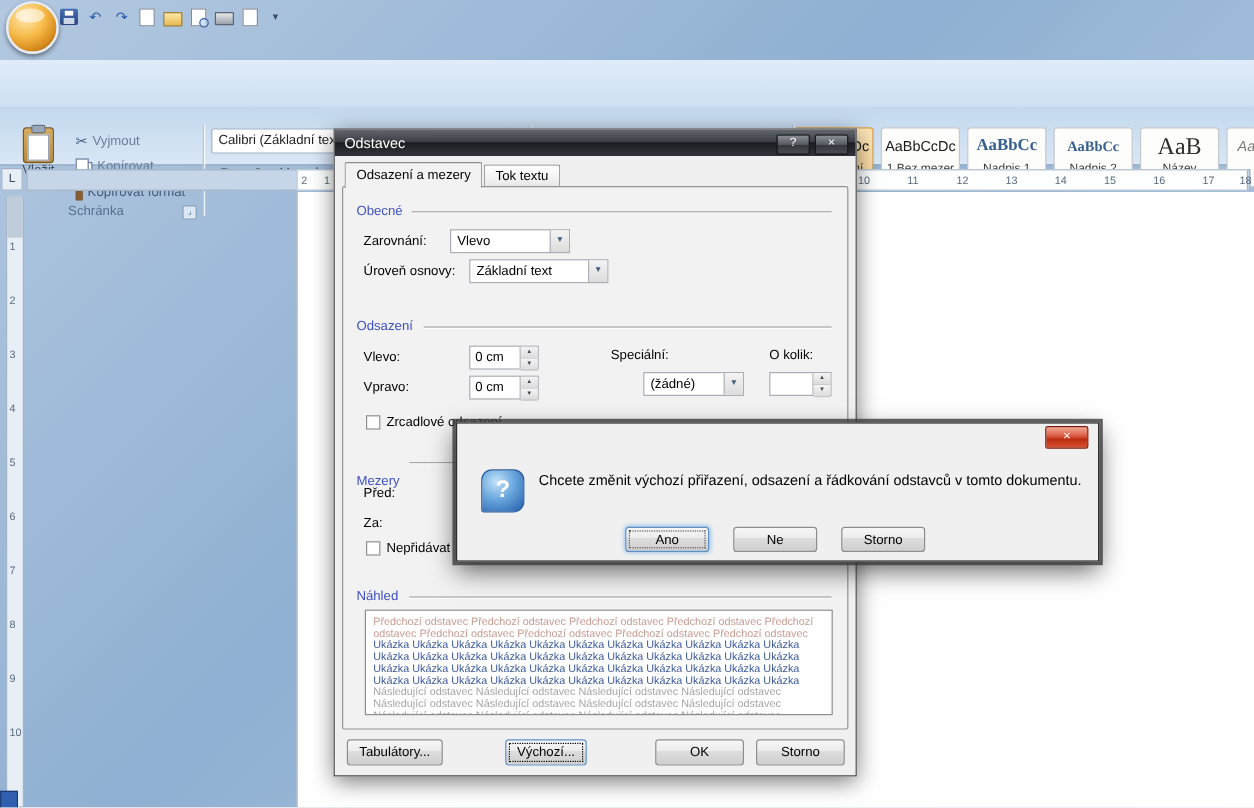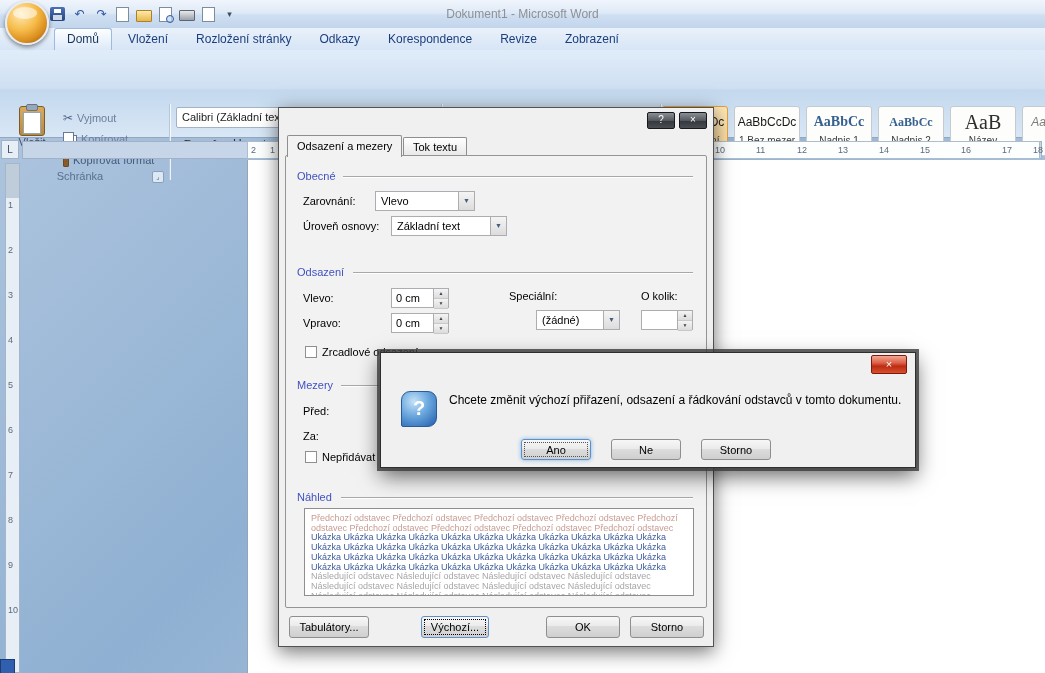--- a/index.html
+++ b/index.html
@@ -124,47 +124,35 @@
   .qicon{left:20px;top:38px;width:34px;height:34px;border-radius:9px 9px 9px 2px;
     background:radial-gradient(circle at 35% 28%,#c4e2f8,#6aa7dd 45%,#2f6ab5 90%);
     border:1px solid #2a5c9c;color:#fff;font-weight:bold;font-size:20px;text-align:center;line-height:33px}
   .msg-text{font-size:12px;color:#000;white-space:nowrap}
 </style>
 </head>
 <body>
 
 <div id="app">
 
-  <div class="abs titlebar">
-    <div class="abs win-title">Dokument1 - Microsoft Word</div>
-  </div>
   <div class="abs orb">
     <span class="abs orb-shine"></span>
   </div>
   <div class="abs qat">
     <span class="qi i-floppy"></span>
     <span class="qi">↶</span>
     <span class="qi">↷</span>
     <span class="qi i-page"></span>
     <span class="qi i-folder"></span>
     <span class="qi i-preview"></span>
     <span class="qi i-printer"></span>
     <span class="qi i-page"></span>
     <span class="qi qat-more">▾</span>
   </div>
 
-  <div class="abs tabsrow">
-    <div class="rtab active">Domů</div>
-    <div class="rtab">Vložení</div>
-    <div class="rtab">Rozložení stránky</div>
-    <div class="rtab">Odkazy</div>
-    <div class="rtab">Korespondence</div>
-    <div class="rtab">Revize</div>
-    <div class="rtab">Zobrazení</div>
-  </div>
 
   <div class="abs ribbon">
 
     <div class="abs bigbtn">
       <div class="clip">
         <span class="clip-top"></span>
           <span class="clip-paper"></span>
       </div>
       <div>Vložit</div>
       <div class="dd" style="font-size:7px">▾</div>
@@ -329,20 +317,23 @@
   <span class="abs vnum" style="top:335px">4</span>
   <span class="abs vnum" style="top:380px">5</span>
   <span class="abs vnum" style="top:425px">6</span>
   <span class="abs vnum" style="top:470px">7</span>
   <span class="abs vnum" style="top:515px">8</span>
   <span class="abs vnum" style="top:560px">9</span>
   <span class="abs vnum" style="top:605px">10</span>
   <div class="abs corner-box"></div>
 
   <div class="abs dlg">
+    <div class="abs dlg-tb">
+      <span>Odstavec</span>
+    </div>
     <div class="abs dlg-btn" style="right:38px">?</div>
     <div class="abs dlg-btn" style="right:6px">×</div>
 
     <div class="abs dtab active" style="left:8px">Odsazení a mezery</div>
     <div class="abs dtab" style="left:124px">Tok textu</div>
     <div class="abs tabpage"></div>
 
     <span class="abs sect" style="left:18px;top:62px">Obecné</span>
     <div class="abs sect-line" style="left:64px;top:68px;width:350px"></div>
     <span class="abs dlabel" style="left:24px;top:87px">Zarovnání:</span>
@@ -383,21 +374,21 @@
     <div class="abs spin" style="left:362px;top:202px;width:52px">
       <span class="spin-val"></span>
       <span class="spin-ud">
           <span>▲</span>
           <span>▼</span>
         </span>
     </div>
     <div class="abs cb" style="left:26px;top:238px"></div>
     <span class="abs dlabel" style="left:43px;top:238px">Zrcadlové odsazení</span>
 
-    <span class="abs sect" style="left:18px;top:271px">Mezery</span>
+    <span class="abs sect" style="left:18px;top:287px">Mezery</span>
     <div class="abs sect-line" style="left:62px;top:277px;width:352px"></div>
     <span class="abs dlabel" style="left:24px;top:297px">Před:</span>
     <span class="abs dlabel" style="left:24px;top:322px">Za:</span>
     <div class="abs cb" style="left:26px;top:343px"></div>
     <span class="abs dlabel" style="left:43px;top:343px">Nepřidávat</span>
 
     <span class="abs sect" style="left:18px;top:383px">Náhled</span>
     <div class="abs sect-line" style="left:62px;top:389px;width:352px"></div>
     <div class="abs pvbox">
       <div class="pv" style="color:#c89c92;height:19px">Předchozí odstavec Předchozí odstavec Předchozí odstavec Předchozí odstavec Předchozí odstavec Předchozí odstavec Předchozí odstavec Předchozí odstavec Předchozí odstavec Předchozí odstavec Předchozí odstavec Předchozí odstavec</div>

